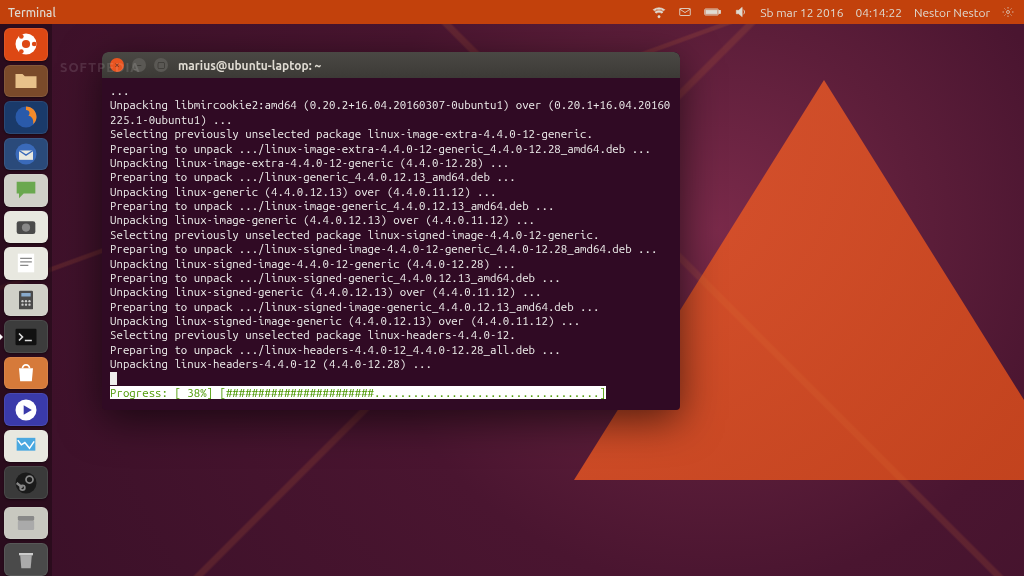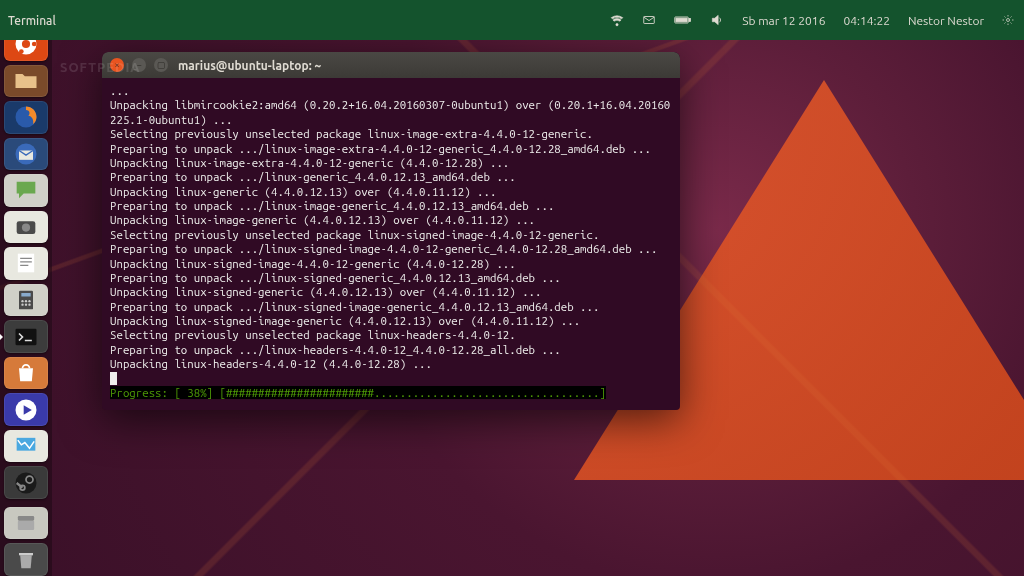--- a/index.html
+++ b/index.html
@@ -17,27 +17,27 @@
       linear-gradient(160deg, transparent 30%, #e27a3a 30.2%, #e27a3a 30.5%, transparent 30.7%);
   }
   .wallpaper-triangle {
     position: absolute; right: -50px; top: 80px; width: 500px; height: 400px;
     background: linear-gradient(135deg, #e85a2a 0%, #d74a1a 100%);
     clip-path: polygon(50% 0%, 100% 100%, 0% 100%);
     opacity: 0.85;
   }
   
   .topbar {
-    position: absolute; top: 0; left: 0; right: 0; height: 40px;
-    background: #14532d; color: #dfdbd2; display: flex; align-items: center;
+    position: absolute; top: 0; left: 0; right: 0; height: 24px;
+    background: #c2410c; color: #dfdbd2; display: flex; align-items: center;
     font-size: 12px; z-index: 30;
   }
   .topbar .app-name { padding-left: 8px; font-weight: 500; }
   .topbar .spacer { flex: 1; }
-  .topbar .ind { display: flex; align-items: center; gap: 18px; padding-right: 10px; }
+  .topbar .ind { display: flex; align-items: center; gap: 12px; padding-right: 10px; }
   .topbar .ind span { display: inline-flex; align-items: center; }
   .topbar svg { fill: #dfdbd2; stroke: #dfdbd2; }
   
   .launcher {
     position: absolute; top: 24px; left: 0; width: 52px; bottom: 0;
     background: rgba(30, 10, 20, 0.55);
     display: flex; flex-direction: column; align-items: center; padding-top: 4px; gap: 4px;
     z-index: 20;
   }
   .launcher .tile {
@@ -75,21 +75,21 @@
   .term-titlebar .title { padding-left: 10px; font-weight: 700; }
   .term-body {
     padding: 6px 8px 10px 8px;
     font-family: "Ubuntu Mono", "DejaVu Sans Mono", monospace;
     font-size: 11.5px; line-height: 1.25; color: #eeeeec;
     white-space: pre-wrap; word-break: break-all;
   }
   .term-body .cursor {
     display: inline-block; width: 7px; height: 13px; background: #eeeeec; vertical-align: text-bottom;
   }
-  .progress-line { color: #4e9a06; background: #000000; }
+  .progress-line { color: #4e9a06; background: #ffffff; }
   .watermark {
     position: absolute; left: 60px; top: 60px; color: rgba(255,255,255,0.12);
     font-size: 13px; font-weight: 600; letter-spacing: 1px; z-index: 40; pointer-events: none;
   }
 </style>
 </head>
 <body>
 
 <div class="wallpaper-triangle"></div>
 <div class="wallpaper-lines"></div>

